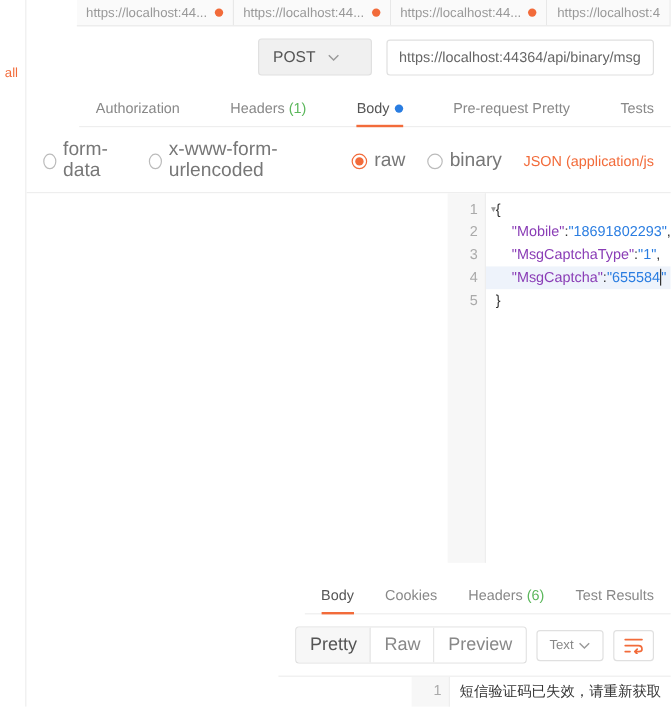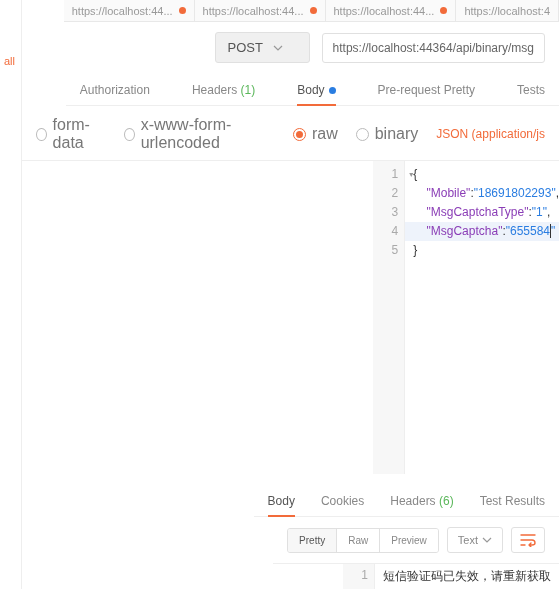--- a/index.html
+++ b/index.html
@@ -37,21 +37,21 @@
 .code .line { padding: 1px 0 1px 8px; line-height: 17px; white-space: pre; }
 .code .line.hl { background: #eef3fb; }
 .sym { color: #333; }
 .key { color: #8a3db6; }
 .str { color: #2a7de1; }
 .cursor { border-right: 1px solid #333; }
 .divider { height: 10px; border-top: 1px solid #eee; }
 .resptabs { display: flex; gap: 26px; padding: 4px 14px 0 14px; border-bottom: 1px solid #eee; }
 .resp-opts { display: flex; align-items: center; gap: 8px; padding: 10px 14px; border-bottom: 1px solid #eee; }
 .btn-group { display: flex; border: 1px solid #e0e0e0; border-radius: 3px; overflow: hidden; }
-.btn-group button { border: none; background: #fff; padding: 6px 11px; font-size: 10px; color: #888; cursor: pointer; border-right: 1px solid #e0e0e0; }
+.btn-group button { border: none; background: #fff; padding: 6px 11px; font-size: 15px; color: #888; cursor: pointer; border-right: 1px solid #e0e0e0; }
 .btn-group button:last-child { border-right: none; }
 .btn-group button.active { color: #555; background: #f7f7f7; }
 .fmt-select { display: flex; align-items: center; border: 1px solid #e0e0e0; border-radius: 3px; padding: 6px 10px; font-size: 11px; color: #888; gap: 4px; }
 .icon-btn { border: 1px solid #e0e0e0; border-radius: 3px; padding: 5px 8px; display: flex; align-items: center; }
 .response-body { display: flex; font-family: Consolas, Monaco, "Microsoft YaHei", monospace; font-size: 12px; }
 .response-body .rg { width: 32px; background: #f7f7f7; border-right: 1px solid #eee; text-align: right; padding: 4px 6px 4px 0; color: #aaa; }
 .response-body .rc { flex: 1; padding: 4px 8px; color: #333; }
 </style>
 </head>
 <body>

